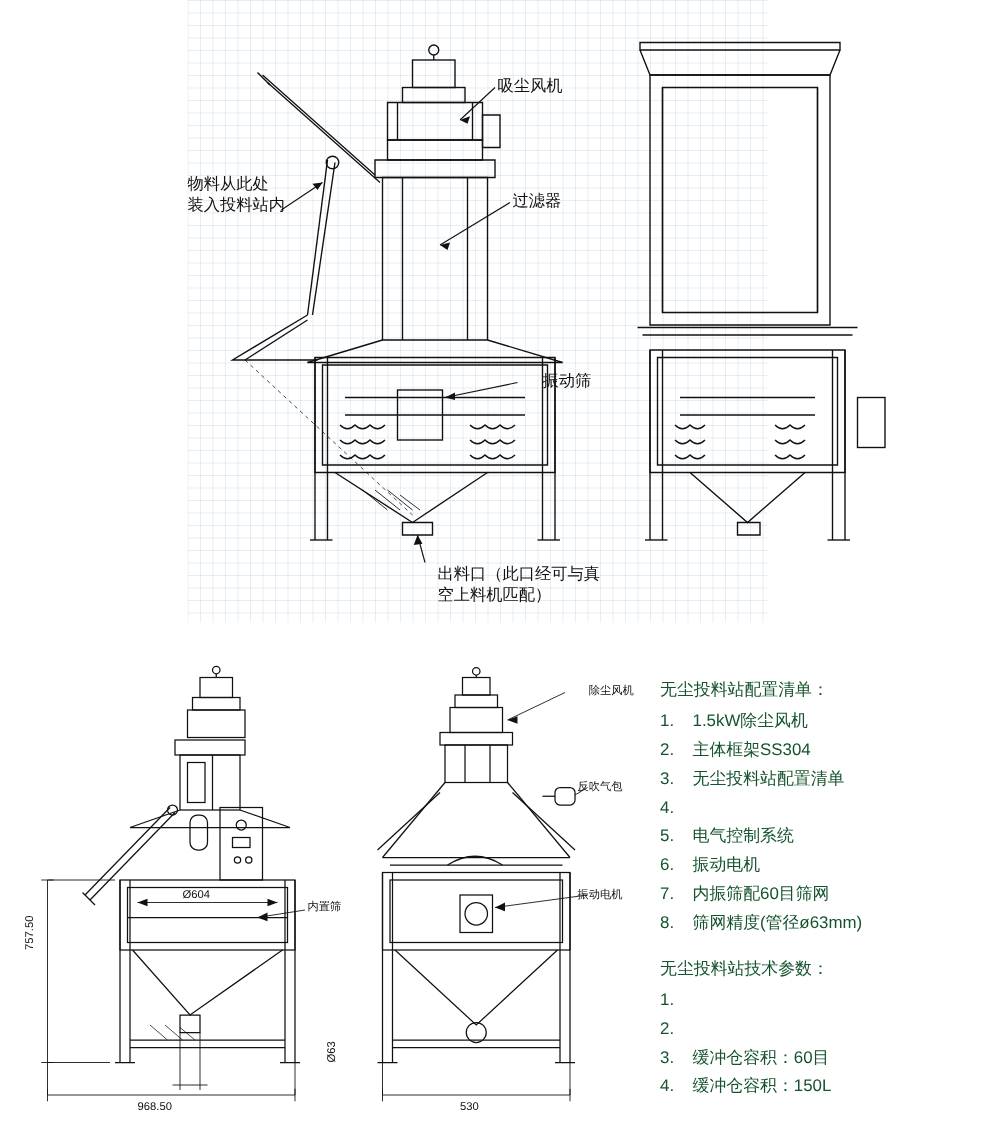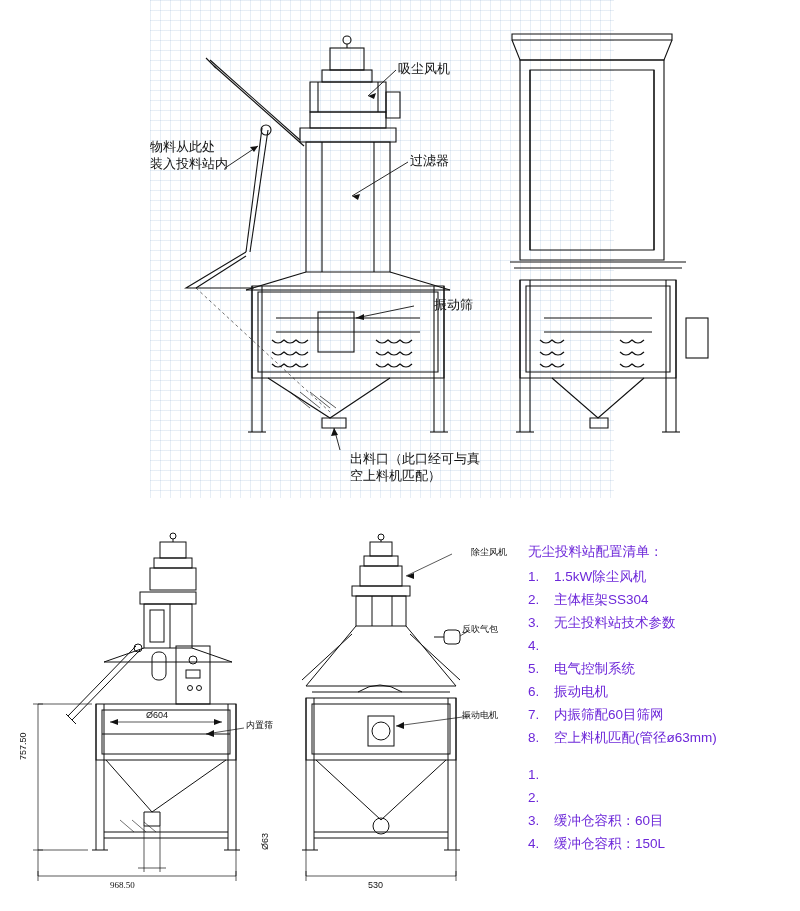--- a/index.html
+++ b/index.html
@@ -34,21 +34,21 @@
     color:#111;
     white-space:pre;
     font-family:"Liberation Sans", sans-serif;
   }
   .lbl-sm{font-size:9px;line-height:11px;}
   .lbl-dim{font-size:9px;line-height:11px;color:#111;}
 
   
   .spec{
     position:absolute;left:528px;top:540px;width:272px;
-    font-size:13.5px;line-height:23px;color:#6d28d9;
+    font-size:13.5px;line-height:23px;color:#14532d;
   }
   .spec .title{font-weight:normal;margin-bottom:2px;}
   .spec ol{margin:0;padding:0;list-style:none;}
   .spec li{display:flex;gap:6px;}
   .spec li .num{width:20px;flex:0 0 20px;}
   .spec .gap{height:14px;}
 
   .bottom-panel{position:absolute;left:0;top:520px;width:528px;height:391px;background:#fff;}
 </style>
 </head>
@@ -322,21 +322,21 @@
           <line x1="306" y1="351" x2="306" y2="361"></line>
           <line x1="456" y1="351" x2="456" y2="361"></line>
           <line x1="306" y1="330" x2="306" y2="356"></line>
           <line x1="456" y1="330" x2="456" y2="356"></line>
         </g>
       </g>
     </svg>
 
     <div class="lbl lbl-sm" style="left:246px;top:200px;">内置筛</div>
     <div class="lbl lbl-dim" style="left:18px;top:240px;transform:rotate(-90deg);transform-origin:left top;">757.50</div>
-    <div class="lbl lbl-dim" style="left:110px;top:360px;font-family:Liberation Serif, serif;">968.50</div>
+    <div class="lbl lbl-dim" style="left:110px;top:360px;">968.50</div>
     <div class="lbl lbl-dim" style="left:146px;top:190px;">Ø604</div>
     <div class="lbl lbl-dim" style="left:260px;top:330px;transform:rotate(-90deg);transform-origin:left top;">Ø63</div>
 
     <div class="lbl lbl-sm" style="left:471px;top:27px;">除尘风机</div>
     <div class="lbl lbl-sm" style="left:462px;top:104px;">反吹气包</div>
     <div class="lbl lbl-sm" style="left:462px;top:190px;">振动电机</div>
     <div class="lbl lbl-dim" style="left:368px;top:360px;">530</div>
   </div>
 
   <div class="spec">
@@ -345,43 +345,44 @@
       <li>
           <span class="num">1.</span>
           <span>1.5kW除尘风机</span>
         </li>
       <li>
           <span class="num">2.</span>
           <span>主体框架SS304</span>
         </li>
       <li>
           <span class="num">3.</span>
-          <span>无尘投料站技术参数</span>
+          <span>无尘投料站配置清单</span>
         </li>
       <li>
           <span class="num">4.</span>
         </li>
       <li>
           <span class="num">5.</span>
           <span>电气控制系统</span>
         </li>
       <li>
           <span class="num">6.</span>
           <span>振动电机</span>
         </li>
       <li>
           <span class="num">7.</span>
           <span>内振筛配60目筛网</span>
         </li>
       <li>
           <span class="num">8.</span>
-          <span>空上料机匹配(管径ø63mm)</span>
+          <span>筛网精度(管径ø63mm)</span>
         </li>
     </ol>
     <div class="gap"></div>
+    <div class="title">无尘投料站技术参数：</div>
     <ol>
       <li>
           <span class="num">1.</span>
         </li>
       <li>
           <span class="num">2.</span>
         </li>
       <li>
           <span class="num">3.</span>
           <span>缓冲仓容积：60目</span>

